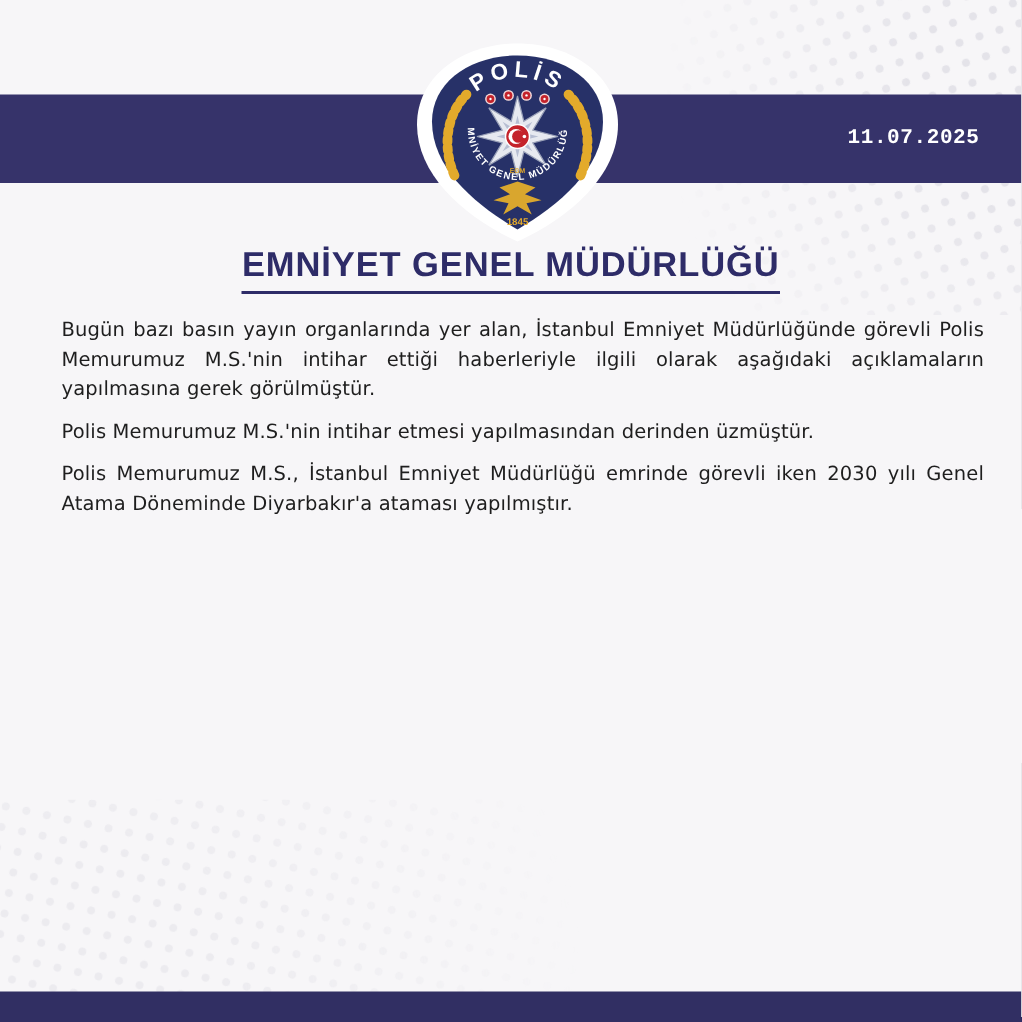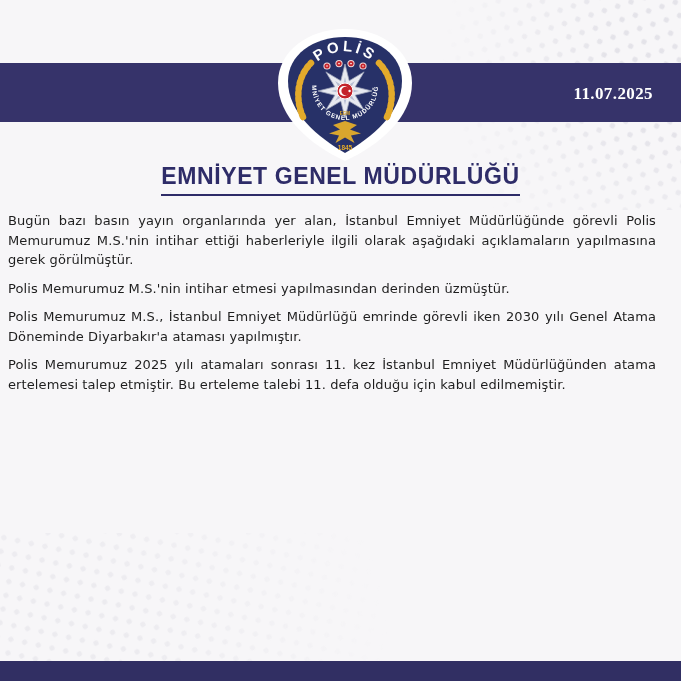--- a/index.html
+++ b/index.html
@@ -18,35 +18,35 @@
   .ht-bl{left:0;bottom:18px;width:430px;height:130px;opacity:.55;
     -webkit-mask-image:radial-gradient(circle at 10% 100%, #000 25%, transparent 85%);
     mask-image:radial-gradient(circle at 10% 100%, #000 25%, transparent 85%);}
   .ht-bl .grid{top:-40px;left:-40px;width:520px;height:220px;transform:rotate(12deg);}
 
   .band{position:absolute;left:0;top:63px;width:681px;height:59px;background:#36336a;}
   .footer-band{position:absolute;left:0;top:661px;width:681px;height:20px;background:#312f63;}
 
   .date{
     position:absolute;top:84px;right:28px;
-    font-family:Liberation Serif, serif;font-weight:bold;font-size:17px;
+    font-family:Liberation Mono, monospace;font-weight:bold;font-size:14px;
     color:#ffffff;letter-spacing:.4px;
   }
 
   .logo{position:absolute;left:272px;top:24px;width:146px;height:140px;}
 
   .title-wrap{position:absolute;left:0;top:163px;width:681px;text-align:center;}
   .title{
     display:inline-block;
     font-family:"Liberation Sans",sans-serif;font-weight:bold;font-size:23px;
     color:#2e2c68;letter-spacing:.6px;
     border-bottom:2.5px solid #2e2c68;padding-bottom:4px;
   }
 
-  .content{position:absolute;left:8px;right:25px;top:211px;}
+  .content{position:absolute;left:41px;right:25px;top:211px;}
   .content p{
     margin:0 0 9px 0;
     font-size:13px;line-height:19.5px;
     color:#1e1e1e;text-align:justify;letter-spacing:.1px;
   }
 </style>
 </head>
 <body>
 
 <div class="canvas">
@@ -115,16 +115,15 @@
   </svg>
 
   <div class="title-wrap">
     <span class="title">EMNİYET GENEL MÜDÜRLÜĞÜ</span>
   </div>
 
   <div class="content">
     <p>Bugün bazı basın yayın organlarında yer alan, İstanbul Emniyet Müdürlüğünde görevli Polis Memurumuz M.S.'nin intihar ettiği haberleriyle ilgili olarak aşağıdaki açıklamaların yapılmasına gerek görülmüştür.</p>
     <p>Polis Memurumuz M.S.'nin intihar etmesi yapılmasından derinden üzmüştür.</p>
     <p>Polis Memurumuz M.S., İstanbul Emniyet Müdürlüğü emrinde görevli iken 2030 yılı Genel Atama Döneminde Diyarbakır'a ataması yapılmıştır.</p>
-    <p>Polis Memurumuz 2025 yılı atamaları sonrası 11. kez İstanbul Emniyet Müdürlüğünden atama ertelemesi talep etmiştir. Bu erteleme talebi 11. defa olduğu için kabul edilmemiştir.</p>
   </div>
 
 </div>
 
 </body></html>

